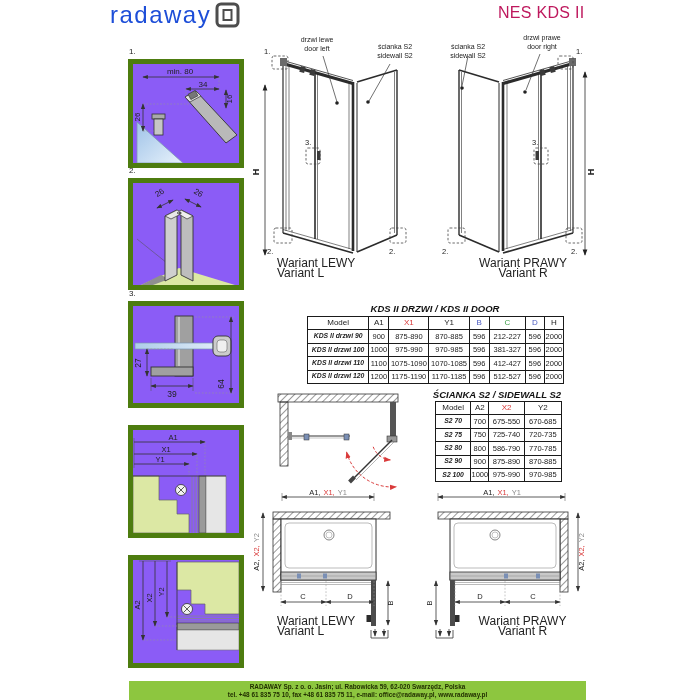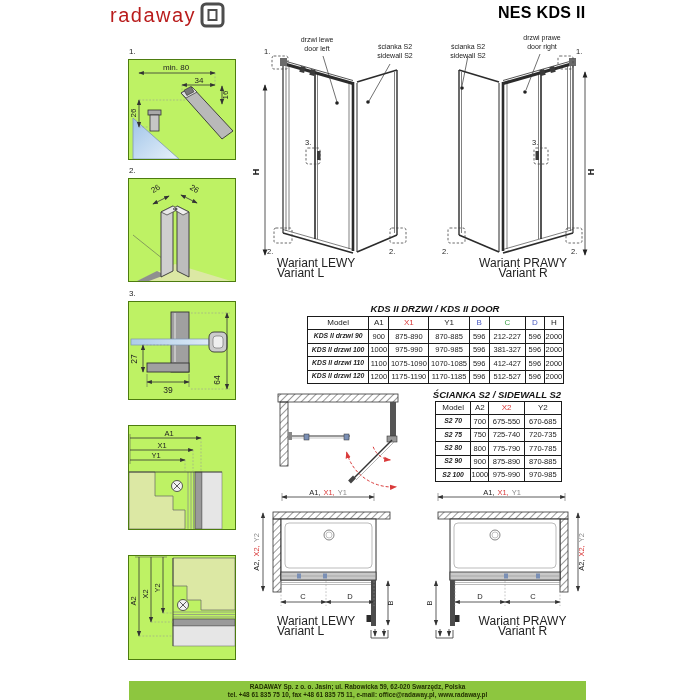--- a/index.html
+++ b/index.html
@@ -1,25 +1,25 @@
 <!DOCTYPE html>
 <html><head>
 <meta charset="utf-8">
 <style>
   html,body{margin:0;padding:0;background:#fff}
   .page{position:relative;width:700px;height:700px;background:#fff;overflow:hidden;
         font-family:"Liberation Sans",sans-serif;color:#222}
   .abs{position:absolute}
   
   .logo{left:110px;top:2px;display:flex;align-items:center;gap:4px}
-  .logo-text{font-size:20px;letter-spacing:1.5px;color:#b91c1c;line-height:26px}
-  .doc-title{left:498px;top:4px;font-size:16px;font-weight:bold;color:#000000;letter-spacing:.3px}
+  .logo-text{font-size:24px;letter-spacing:1.5px;color:#1d4ed8;line-height:26px}
+  .doc-title{left:498px;top:4px;font-size:16px;font-weight:normal;color:#be185d;letter-spacing:.3px}
   
   .dnum{font-size:8px;color:#222}
-  .dbox{border:1px solid #4d7c0f;background:#bef264}
+  .dbox{border:5px solid #4d7c0f;background:#8b5cf6}
   svg{display:block}
   svg text{font-family:"Liberation Sans",sans-serif;fill:#222}
   .dim{stroke:#333;stroke-width:0.8;fill:none}
   .thin{stroke:#555;stroke-width:0.55;fill:none}
   .ext{stroke:#999;stroke-width:0.55;stroke-dasharray:1.8,1.6;fill:none}
   .co rect{fill:none;stroke:#444;stroke-width:0.8;stroke-dasharray:2.4,1.8}
   
   .iso-label{font-size:7px;line-height:8.5px;text-align:center;color:#222}
   .caption{font-size:12px;line-height:10px;color:#222}
   .caption.right{text-align:center}
@@ -446,21 +446,21 @@
         </tr>
         <tr>
           <td class="c0">S2 75</td>
           <td class="c1">750</td>
           <td class="c2">725-740</td>
           <td class="c3">720-735</td>
         </tr>
         <tr>
           <td class="c0">S2 80</td>
           <td class="c1">800</td>
-          <td class="c2">775-790</td>
+          <td class="c2">586-790</td>
           <td class="c3">770-785</td>
         </tr>
         <tr>
           <td class="c0">S2 90</td>
           <td class="c1">900</td>
           <td class="c2">875-890</td>
           <td class="c3">870-885</td>
         </tr>
         <tr>
           <td class="c0">S2 100</td>

